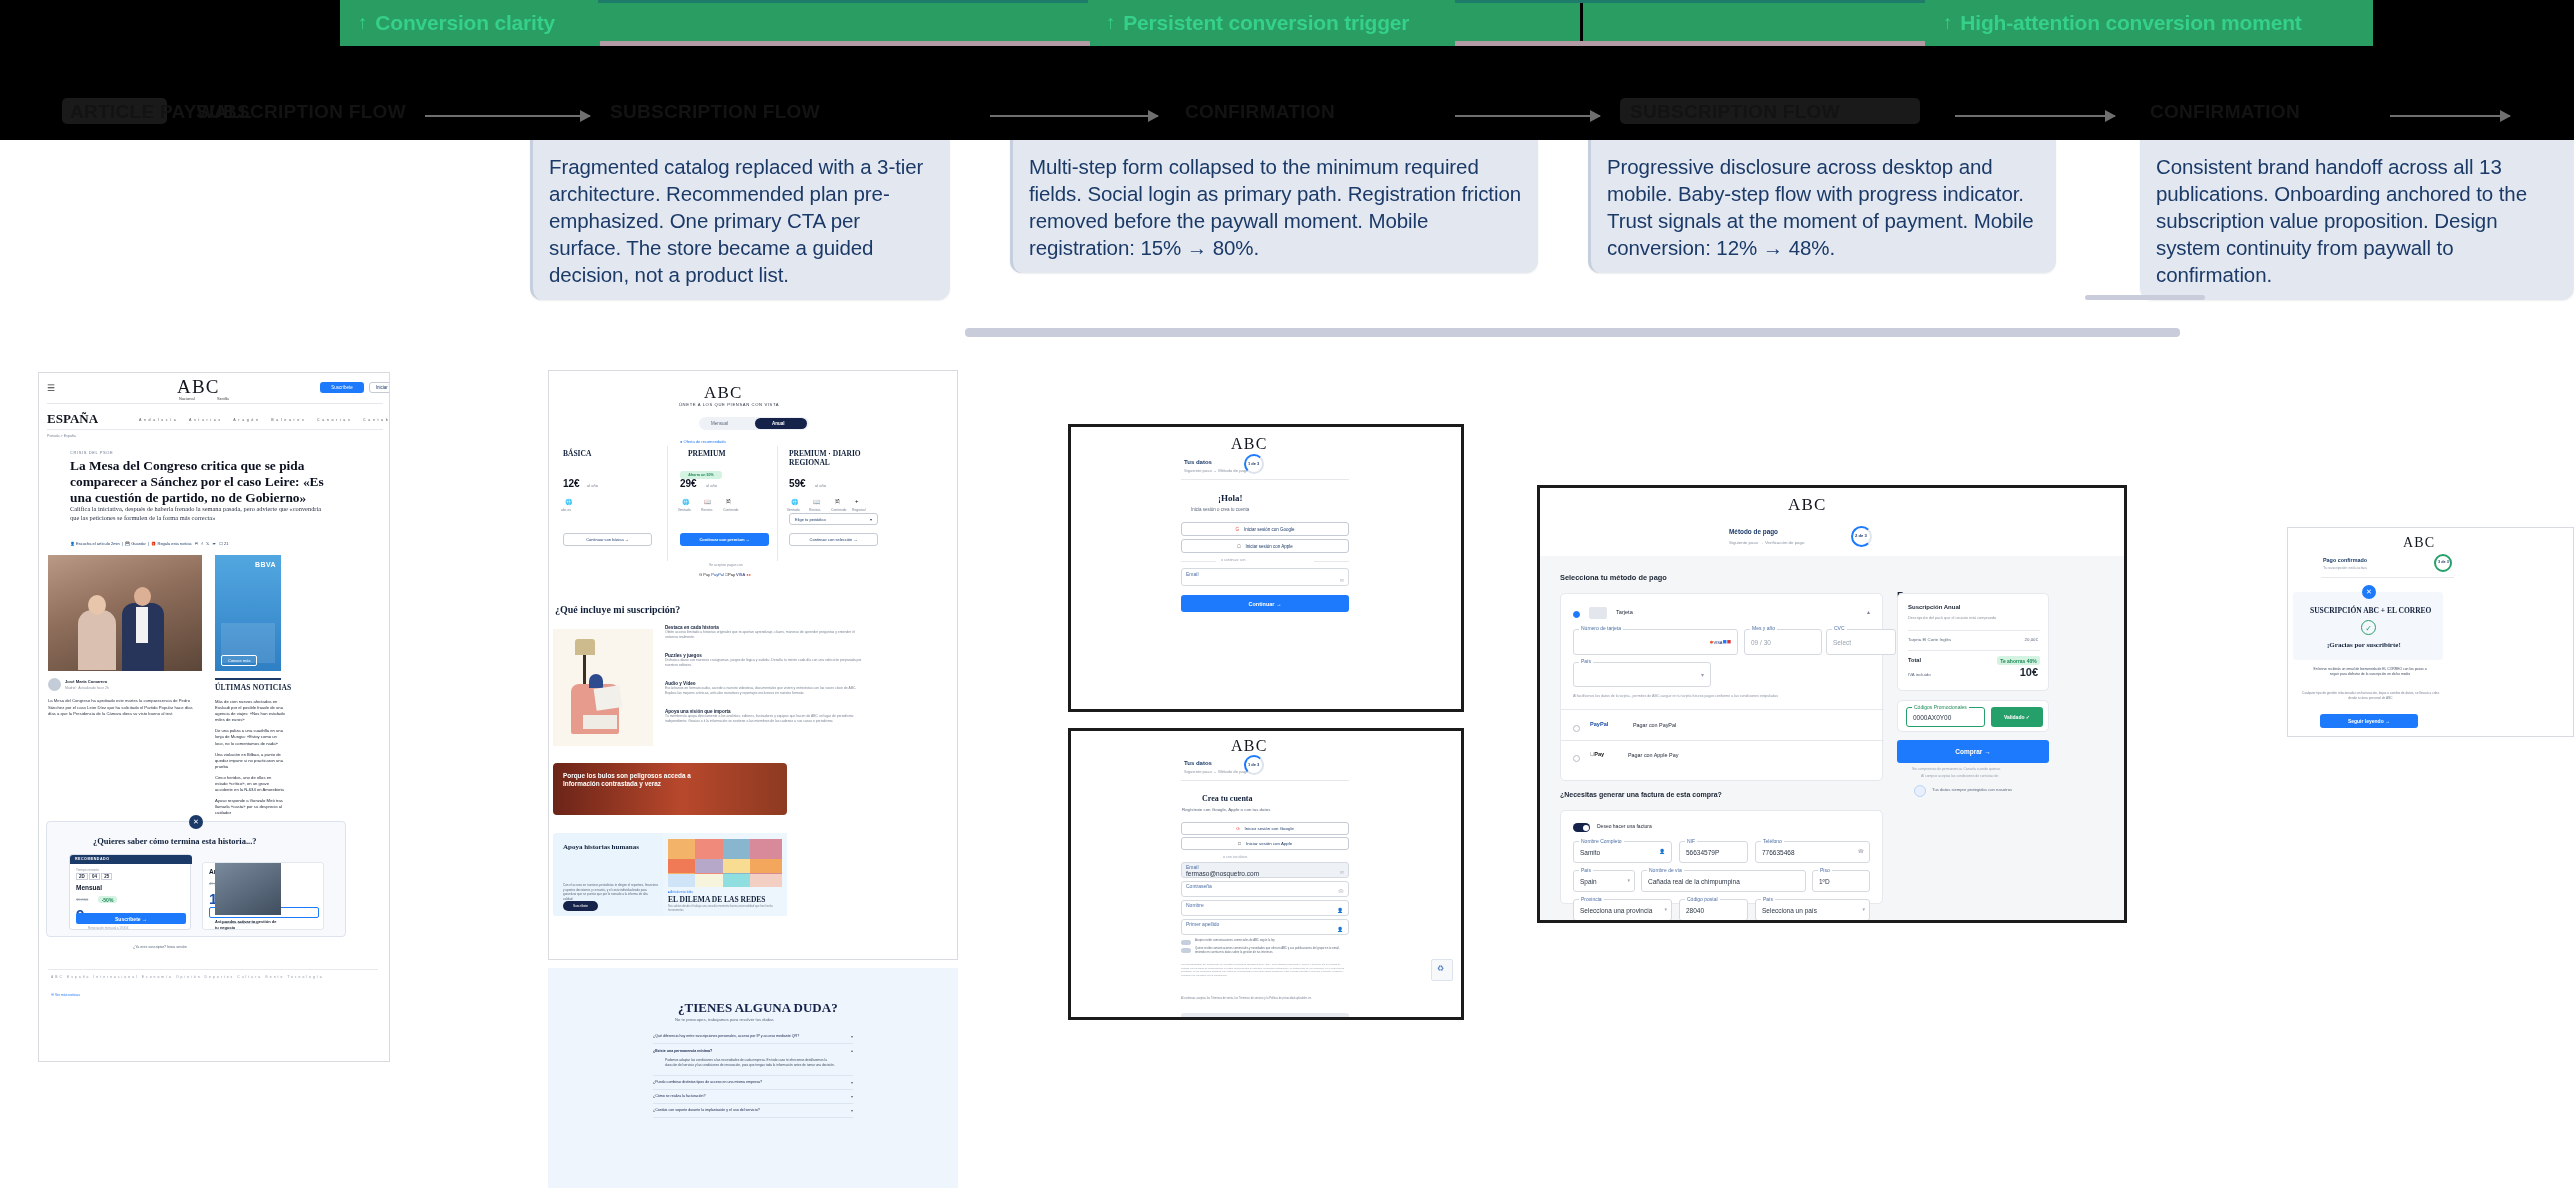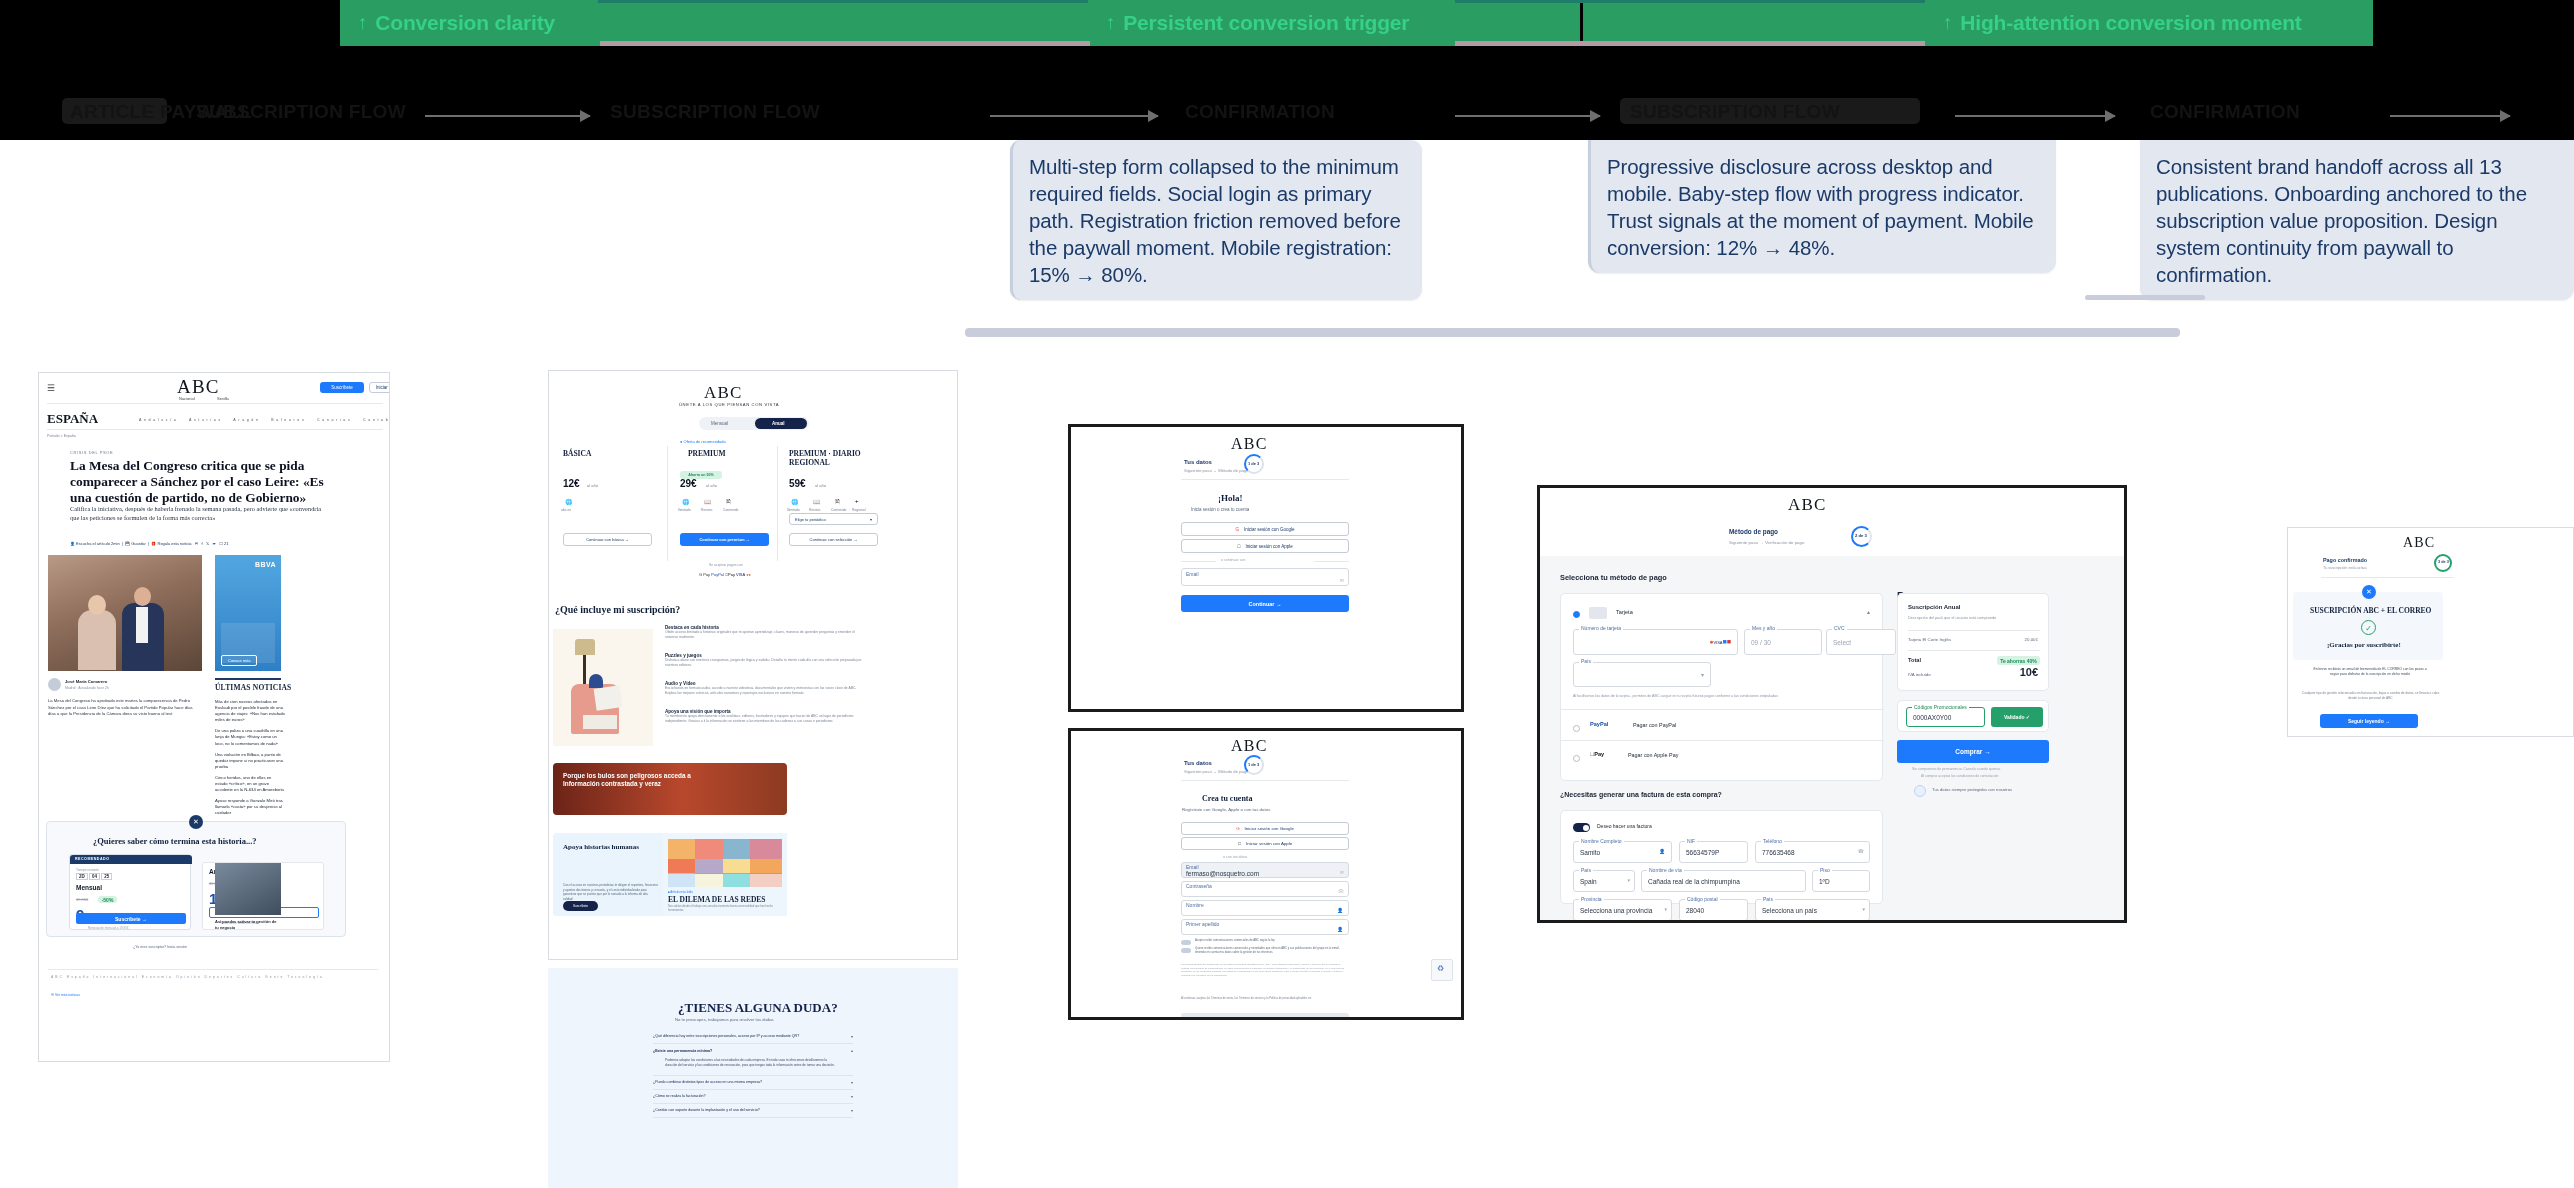--- a/index.html
+++ b/index.html
@@ -148,21 +148,24 @@
     <div class="band-lbl" style="left:1185px; top:101px;">CONFIRMATION</div>
     <div class="band-arrow" style="left:1455px; top:115px; width:145px;"></div>
     <div class="band-pill" style="left:1620px; top:98px; width:300px; height:26px;"></div>
     <div class="band-lbl" style="left:1630px; top:101px;">SUBSCRIPTION FLOW</div>
     <div class="band-arrow" style="left:1955px; top:115px; width:160px;"></div>
     <div class="band-lbl" style="left:2150px; top:101px;">CONFIRMATION</div>
     <div class="band-arrow" style="left:2390px; top:115px; width:120px;"></div>
   </div>
 
   <div class="desc-row">
-    <div class="desc-card gap-left" style="left:1010px; width:412px;border-radius:11px;">
+    <div class="desc-card gap-left" style="left:530px; width:420px;">
+      <span>Fragmented catalog replaced with a 3-tier architecture. Recommended plan pre-emphasized. One primary CTA per surface. The store became a guided decision, not a product list.</span>
+    </div>
+    <div class="desc-card gap-left" style="left:1010px; width:528px;">
       <span>Multi-step form collapsed to the minimum required fields. Social login as primary path. Registration friction removed before the paywall moment. Mobile registration: 15% → 80%.</span>
     </div>
     <div class="desc-card gap-left" style="left:1588px; width:468px;">
       <span>Progressive disclosure across desktop and mobile. Baby-step flow with progress indicator. Trust signals at the moment of payment. Mobile conversion: 12% → 48%.</span>
     </div>
     <div class="desc-card" style="left:2140px; width:434px;">
       <span>Consistent brand handoff across all 13 publications. Onboarding anchored to the subscription value proposition. Design system continuity from paywall to confirmation.</span>
     </div>
   </div>
 

